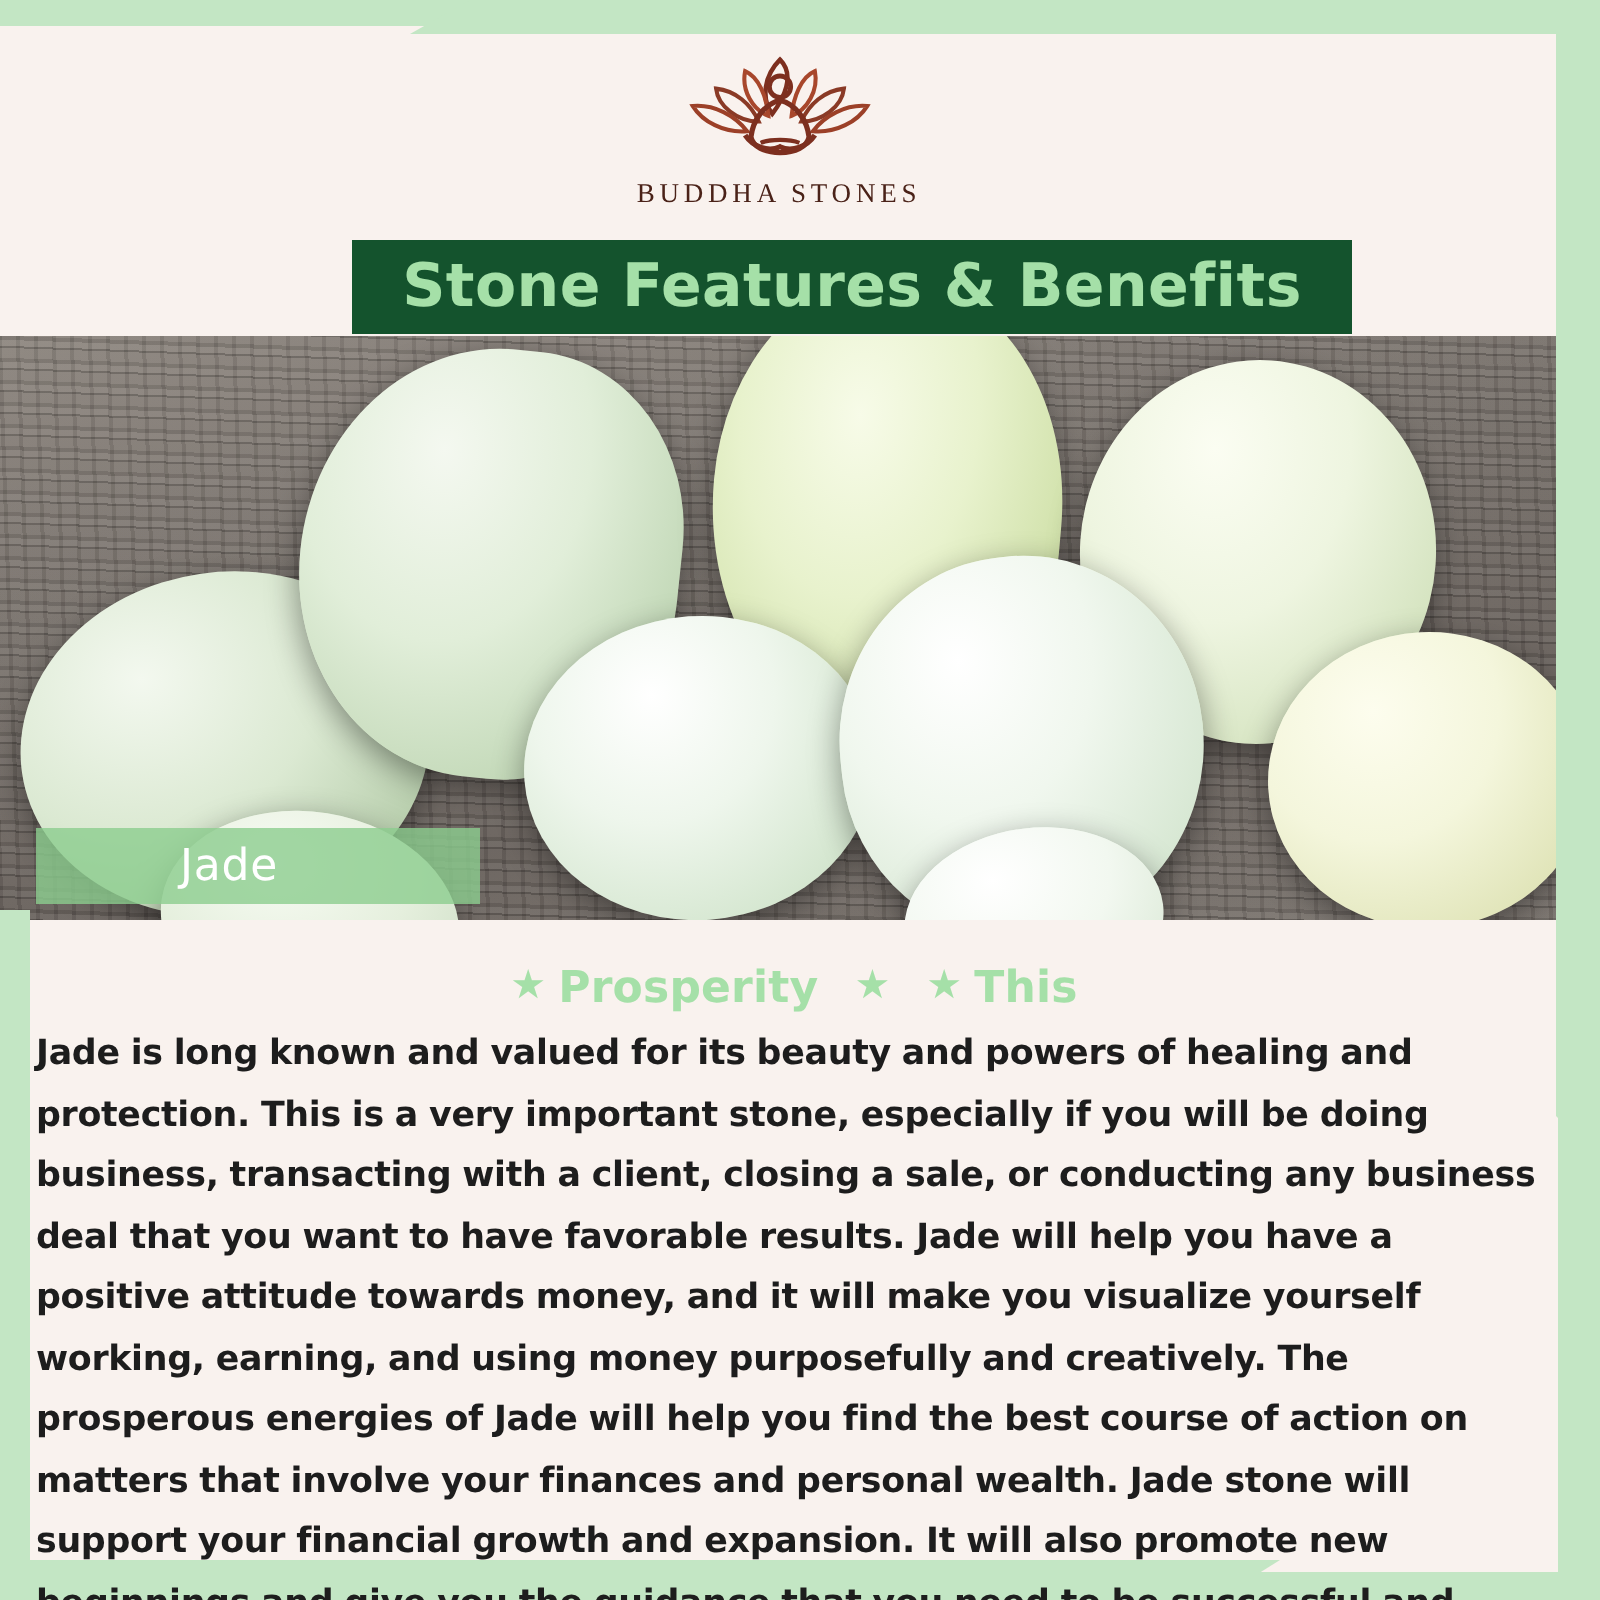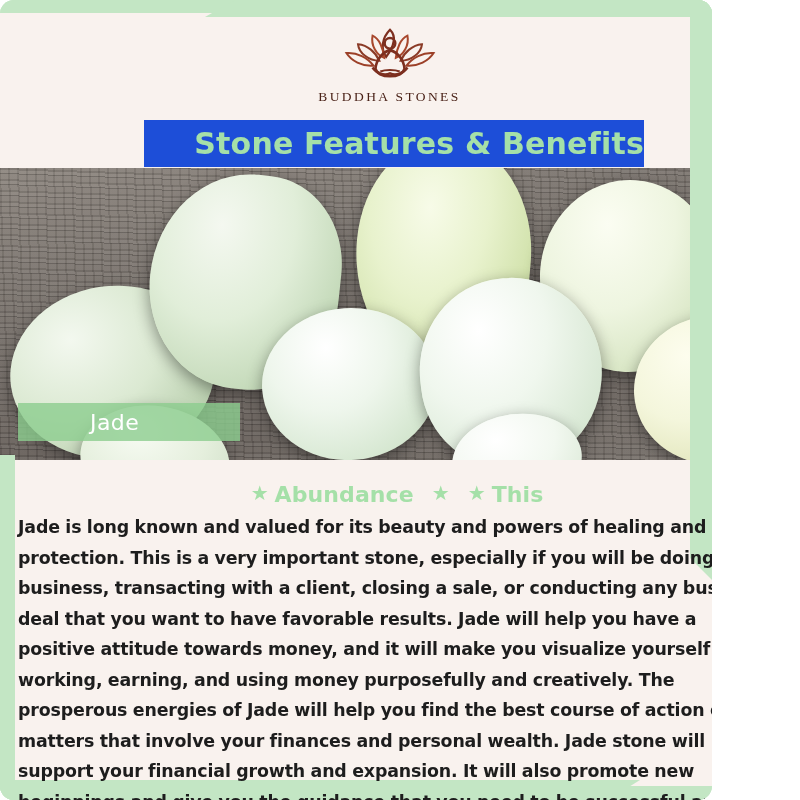--- a/index.html
+++ b/index.html
@@ -6,25 +6,24 @@
     margin: 0;
     padding: 0;
     background: #ffffff;
   }
   body {
     font-family: "Liberation Sans", sans-serif;
   }
 
   .poster {
     position: relative;
-    width: 712px;
+    width: 800px;
     height: 800px;
     overflow: hidden;
     background: #c3e6c4;
-    border-radius: 14px;
   }
 
   
   .frame-green {
     position: absolute;
     inset: 0;
     background: #c3e6c4;
     z-index: 0;
   }
 
@@ -110,29 +109,29 @@
     font-family: "Liberation Serif", serif;
     font-size: 13.5px;
     letter-spacing: 2.4px;
     color: #4a2218;
     font-weight: 400;
   }
 
   
   .title-ribbon {
     position: absolute;
-    left: 144px;
+    left: 176px;
     top: 120px;
     width: 500px;
     height: 47px;
-    background: #1d4ed8;
+    background: #14532d;
     z-index: 4;
     display: flex;
     align-items: center;
-    justify-content: flex-end;
+    justify-content: center;
   }
   .title-text {
     font-family: "DejaVu Sans", sans-serif;
     font-weight: bold;
     font-size: 30px;
     color: #a5e0a8;
     letter-spacing: 0.2px;
     white-space: nowrap;
   }
 
@@ -191,21 +190,21 @@
         background: radial-gradient(ellipse at 36% 26%, #f7fbf3 0%, #e5efdd 50%, #c7d9bf 100%);
         transform: rotate(9deg); }
   .s9 { left: 452px; top: 246px; width: 130px; height: 92px;
         background: radial-gradient(ellipse at 36% 26%, #ffffff 0%, #f2f8f0 50%, #d5e5d0 100%);
         transform: rotate(-7deg); }
 
   
   .jade-bar {
     position: absolute;
     left: 18px;
-    top: 403px;
+    top: 414px;
     width: 222px;
     height: 38px;
     background: rgba(140, 205, 143, 0.80);
     z-index: 5;
     display: flex;
     align-items: center;
   }
   .jade-label {
     margin-left: 72px;
     font-family: "DejaVu Sans", sans-serif;
@@ -317,21 +316,21 @@
     <div class="title-text">Stone Features &amp; Benefits</div>
   </div>
 
   <div class="jade-bar">
     <div class="jade-label">Jade</div>
   </div>
 
   <div class="benefits">
     <div class="benefit">
       <span class="star">★</span>
-      <span class="blabel">Abundance</span>
+      <span class="blabel">Prosperity</span>
     </div>
     <div class="benefit">
       <span class="star">★</span>
     </div>
     <div class="benefit">
       <span class="star">★</span>
       <span class="blabel">This</span>
     </div>
   </div>
 

